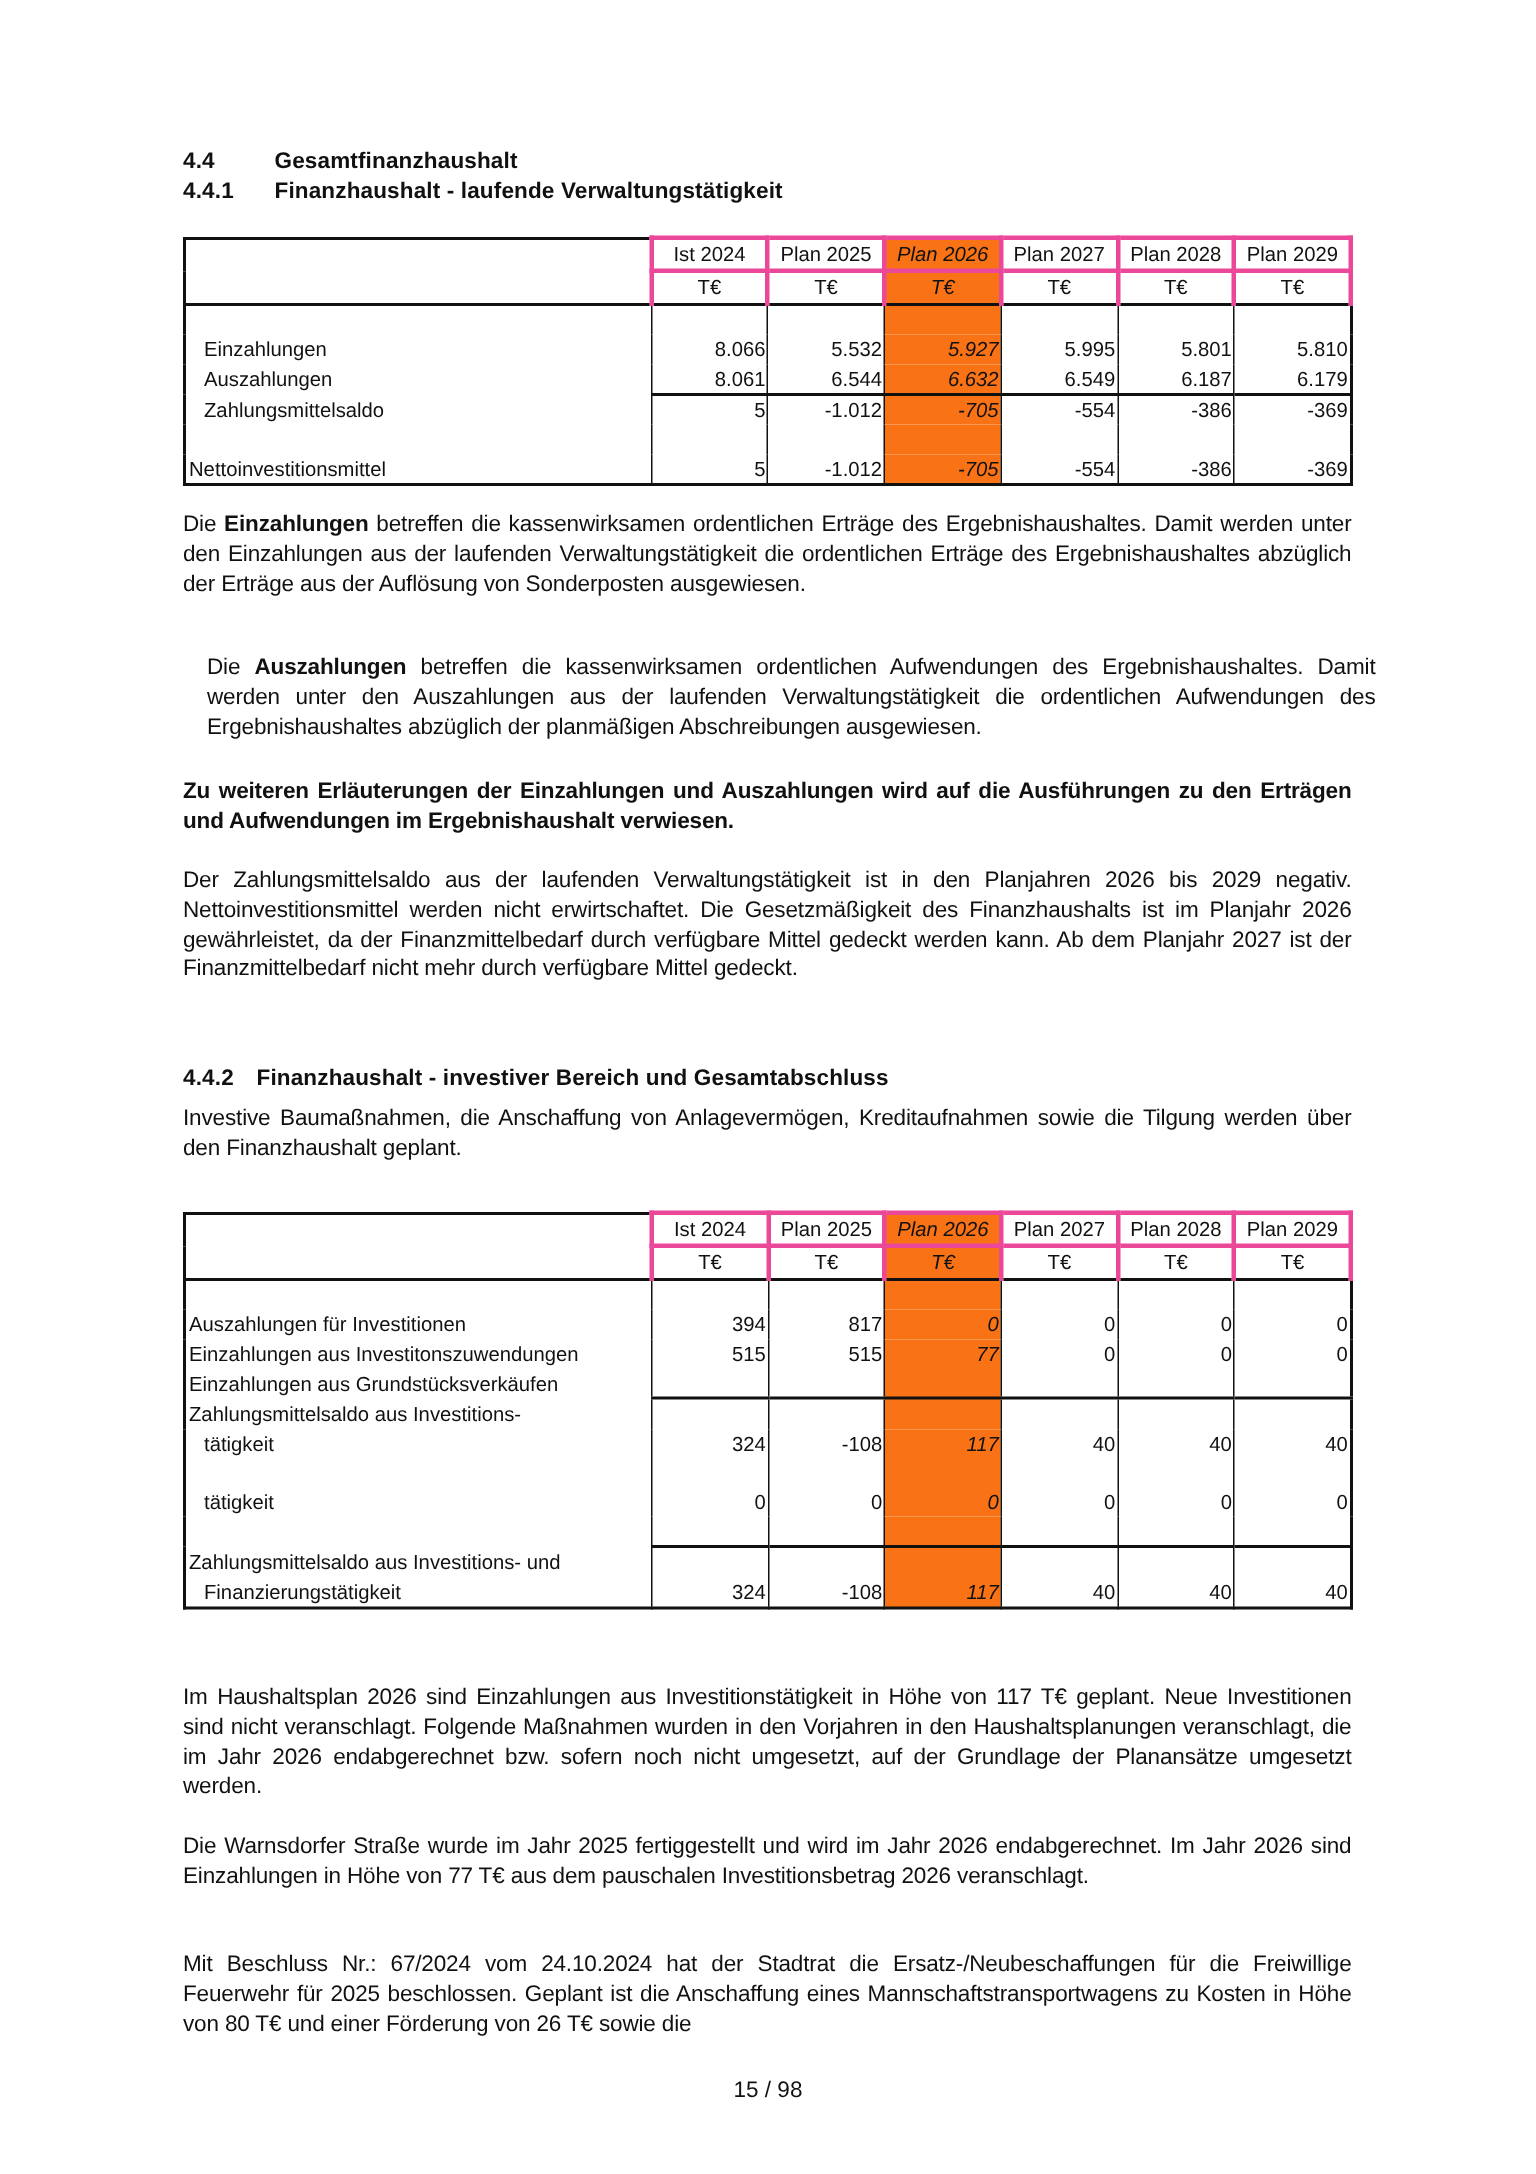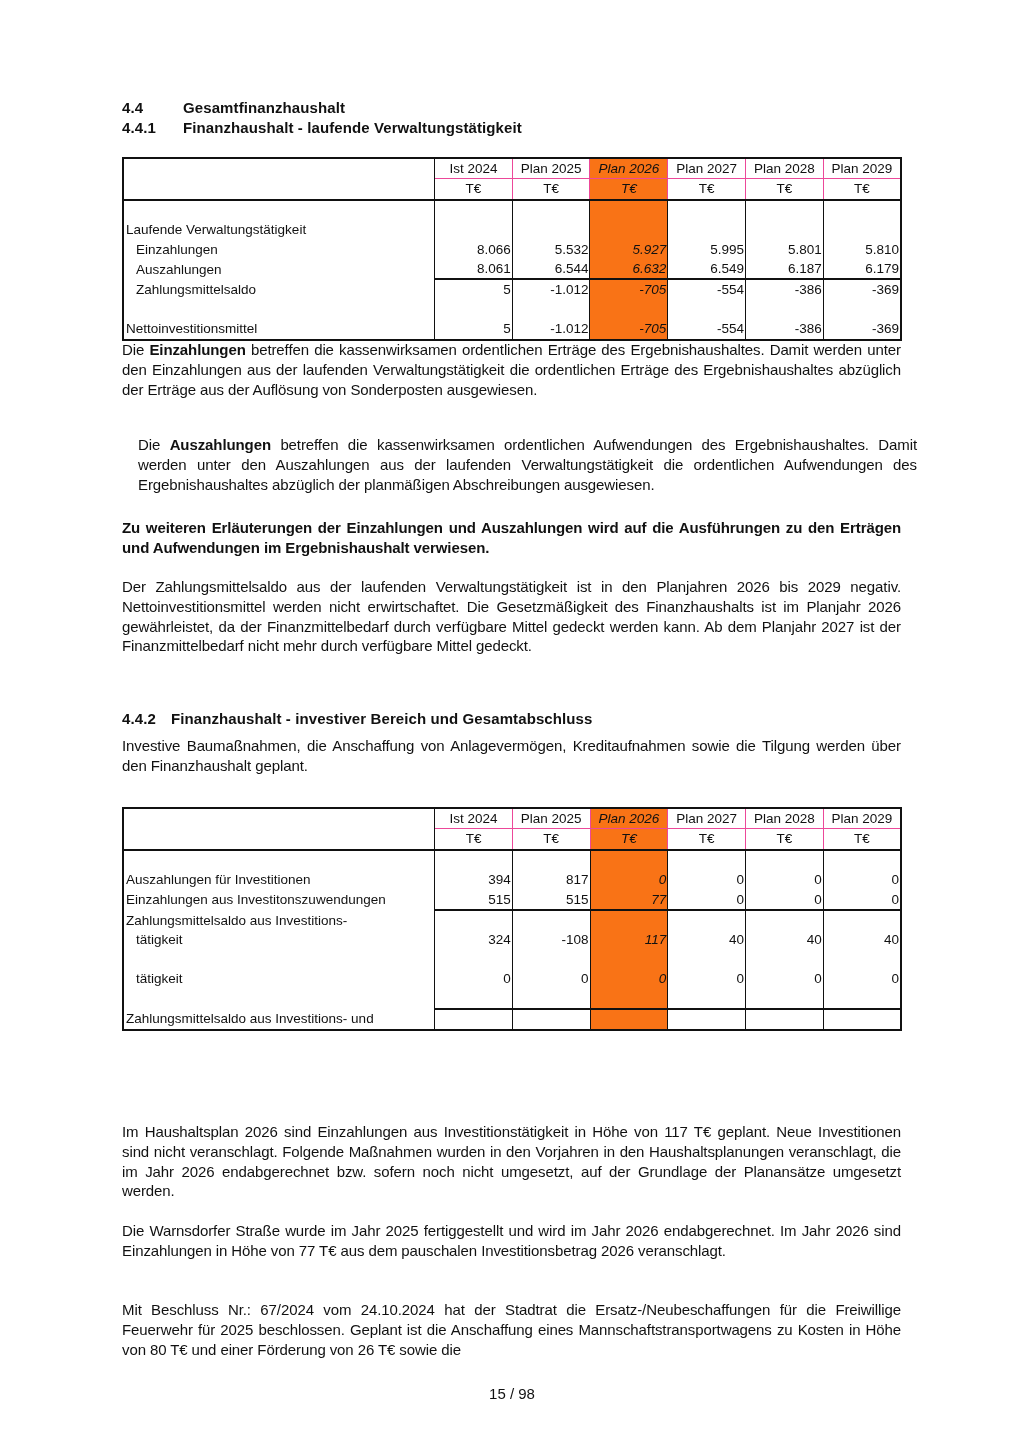--- a/index.html
+++ b/index.html
@@ -18,21 +18,21 @@
   .para b { font-weight: bold; }
 
   table.fin {
     position: absolute; left: 0; border-collapse: collapse; table-layout: fixed;
     font-size: 13.5px; border: 2px solid #111;
   }
   table.fin td { padding: 0 1px 0 1px; height: 19.4px; line-height: 19.4px; white-space: nowrap; overflow: visible; }
   table.fin col.lbl { width: 312px; }
   table.fin col.v { width: 77.8px; }
   .num-cell { text-align: right; border-left: 1px solid #111; border-right: 1px solid #111; }
-  .hdr { text-align: center; border: 1px solid #ec4899; }
+  .hdr { text-align: center; border: 3px solid #ec4899; }
   .hl { background: #f97316; font-style: italic; }
   .lbl-cell { padding-left: 2px !important; }
   .ind { padding-left: 12px !important; }
   .hdr-bottom td { border-bottom: 2px solid #111; }
   .sep td.num-cell { border-top: 2px solid #111; }
 
   .footer { position: absolute; left: 0; width: 780px; top: 1385px; text-align: center; font-size: 15px; }
 </style>
 </head>
 <body>
@@ -71,29 +71,20 @@
       <td class="hdr">T€</td>
       <td class="hdr">T€</td>
       <td class="hdr hl">T€</td>
       <td class="hdr">T€</td>
       <td class="hdr">T€</td>
       <td class="hdr">T€</td>
     </tr>
     <tr>
       <td></td>
           <td class="num-cell"></td>
-          <td class="num-cell"></td>
-          <td class="num-cell hl"></td>
-          <td class="num-cell"></td>
-          <td class="num-cell"></td>
-          <td class="num-cell"></td>
-    </tr>
-    <tr>
-      <td class="lbl-cell">Laufende Verwaltungstätigkeit</td>
-      <td class="num-cell"></td>
           <td class="num-cell"></td>
           <td class="num-cell hl"></td>
           <td class="num-cell"></td>
           <td class="num-cell"></td>
           <td class="num-cell"></td>
     </tr>
     <tr>
       <td class="ind">Einzahlungen</td>
       <td class="num-cell">8.066</td>
       <td class="num-cell">5.532</td>
@@ -205,20 +196,29 @@
     </tr>
     <tr>
       <td class="lbl-cell">Einzahlungen aus Investitonszuwendungen</td>
       <td class="num-cell">515</td>
       <td class="num-cell">515</td>
       <td class="num-cell hl">77</td>
       <td class="num-cell">0</td>
       <td class="num-cell">0</td>
       <td class="num-cell">0</td>
     </tr>
+    <tr>
+      <td class="lbl-cell">Einzahlungen aus Grundstücksverkäufen</td>
+      <td class="num-cell"></td>
+          <td class="num-cell"></td>
+          <td class="num-cell hl"></td>
+          <td class="num-cell"></td>
+          <td class="num-cell"></td>
+          <td class="num-cell"></td>
+    </tr>
 
     <tr class="sep">
       <td class="lbl-cell">Zahlungsmittelsaldo aus Investitions-</td>
       <td class="num-cell"></td>
           <td class="num-cell"></td>
           <td class="num-cell hl"></td>
           <td class="num-cell"></td>
           <td class="num-cell"></td>
           <td class="num-cell"></td>
     </tr>
@@ -262,20 +262,29 @@
 
     <tr class="sep">
       <td class="lbl-cell">Zahlungsmittelsaldo aus Investitions- und</td>
       <td class="num-cell"></td>
           <td class="num-cell"></td>
           <td class="num-cell hl"></td>
           <td class="num-cell"></td>
           <td class="num-cell"></td>
           <td class="num-cell"></td>
     </tr>
+    <tr>
+      <td class="ind">Finanzierungstätigkeit</td>
+      <td class="num-cell">324</td>
+      <td class="num-cell">-108</td>
+      <td class="num-cell hl">117</td>
+      <td class="num-cell">40</td>
+      <td class="num-cell">40</td>
+      <td class="num-cell">40</td>
+    </tr>
   </tbody>
     </table>
 
   <p class="para" style="top:1122px; margin:0;">Im Haushaltsplan 2026 sind Einzahlungen aus Investitionstätigkeit in Höhe von 117 T€ geplant. Neue Investitionen sind nicht veranschlagt. Folgende Maßnahmen wurden in den Vorjahren in den Haushaltsplanungen veranschlagt, die im Jahr 2026 endabgerechnet bzw. sofern noch nicht umgesetzt, auf der Grundlage der Planansätze umgesetzt werden.</p>
   <p class="para" style="top:1221px; margin:0;">Die Warnsdorfer Straße wurde im Jahr 2025 fertiggestellt und wird im Jahr 2026 endabgerechnet. Im Jahr 2026 sind Einzahlungen in Höhe von 77 T€ aus dem pauschalen Investitionsbetrag 2026 veranschlagt.</p>
   <p class="para" style="top:1300px; margin:0;">Mit Beschluss Nr.: 67/2024 vom 24.10.2024 hat der Stadtrat die Ersatz-/Neubeschaffungen für die Freiwillige Feuerwehr für 2025 beschlossen. Geplant ist die Anschaffung eines Mannschaftstransportwagens zu Kosten in Höhe von 80 T€ und einer Förderung von 26 T€ sowie die</p>
 
   <div class="footer">15 / 98</div>
 </div>
 

